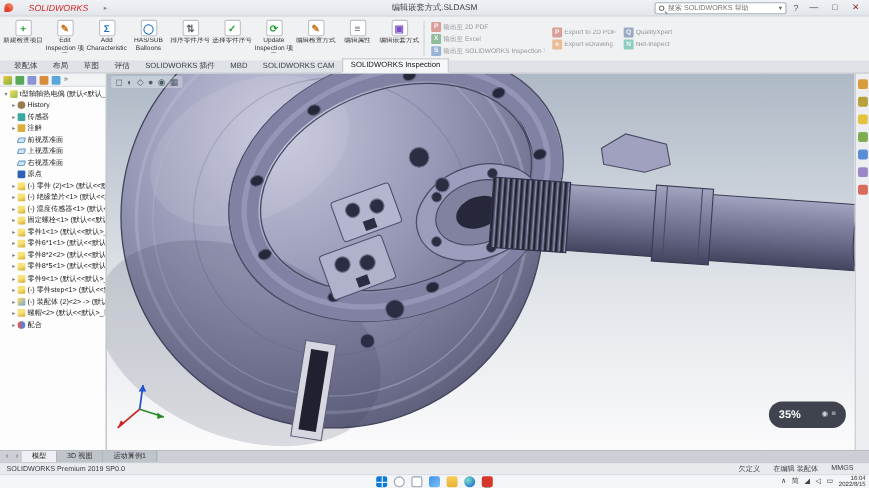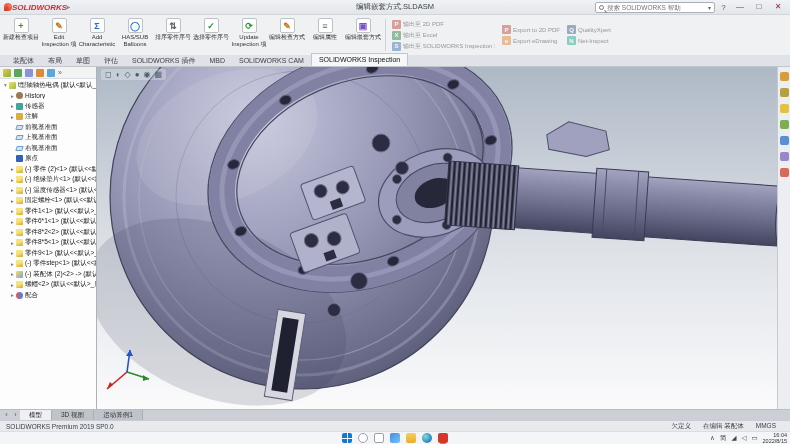--- a/index.html
+++ b/index.html
@@ -2,21 +2,21 @@
 <html><head>
 <meta charset="utf-8">
 <style>
   *{margin:0;padding:0;box-sizing:border-box;font-family:"Liberation Sans",sans-serif}
   html,body{width:790px;height:444px;overflow:hidden;background:#e9ebee}
   .app{position:relative;width:790px;height:444px;color:#333;font-size:7px}
 
   
   .titlebar{height:15px;display:flex;align-items:center;padding:0 4px;gap:4px;
     background:linear-gradient(#f0f2f5,#e2e5ea);border-bottom:1px solid #d2d5da;position:relative}
-  .logo{display:flex;gap:0;font-weight:bold;font-style:italic;color:#d02c2c;font-size:8px}
+  .logo{display:flex;gap:14px;font-weight:normal;font-style:italic;color:#d02c2c;font-size:8px}
   .logo-mark{width:8px;height:8px;border-radius:50% 50% 50% 0;background:conic-gradient(from 220deg,#e03a2a,#f07a5a,#e03a2a)}
   .logo-arrow{color:#888;font-style:normal;font-size:6px}
   .win-title{position:absolute;left:50%;transform:translateX(-50%);font-size:7.5px;color:#3a3f46}
   .tb-right{margin-left:auto;display:flex;align-items:center;gap:3px}
   .search{width:120px;height:11px;background:#fff;border:1px solid #aab0ba;border-radius:2px;display:flex;align-items:center;padding:0 3px;gap:3px}
   .mag{width:5px;height:5px;border:1px solid #777;border-radius:50%;position:relative;flex:none}
   .mag::after{content:"";position:absolute;width:3px;height:1px;background:#777;left:4px;top:5px;transform:rotate(45deg)}
   .search input{border:none;outline:none;flex:1;font-size:6.5px;color:#555;background:transparent;min-width:0}
   .search .chev{color:#666;font-size:6px}
   .helpbtn{width:11px;text-align:center;color:#555;font-size:8px}
@@ -549,20 +549,29 @@
 
           <span data-icon="view-orientation-icon">◇</span>
 
           <span data-icon="display-style-icon">●</span>
 
           <span data-icon="hide-show-icon">◉</span>
 
           <span data-icon="view-settings-icon">▦</span>
         </div>
 
+      <div class="zoom-pill">
+        <span class="zval">35%</span>
+        <span style="display:flex;gap:3px;margin-left:auto">
+
+            <span class="zic" data-icon="camera-icon">◉</span>
+
+            <span class="zic" data-icon="menu-icon">≡</span>
+          </span>
+      </div>
     </div>
 
     <div class="taskpane">
 
         <span class="tp-ic" data-icon="resources-icon"></span>
 
         <span class="tp-ic" data-icon="design-library-icon"></span>
 
         <span class="tp-ic" data-icon="file-explorer-pane-icon"></span>
 

